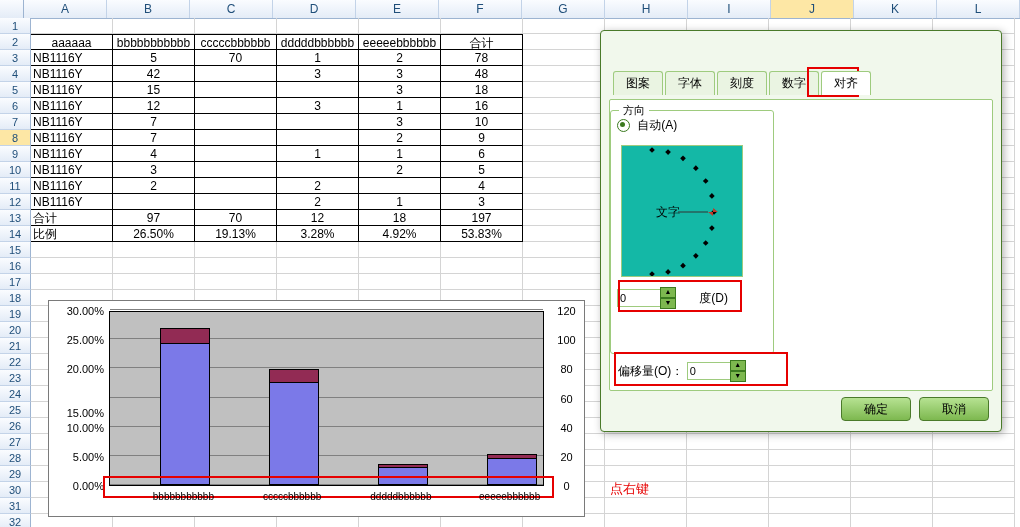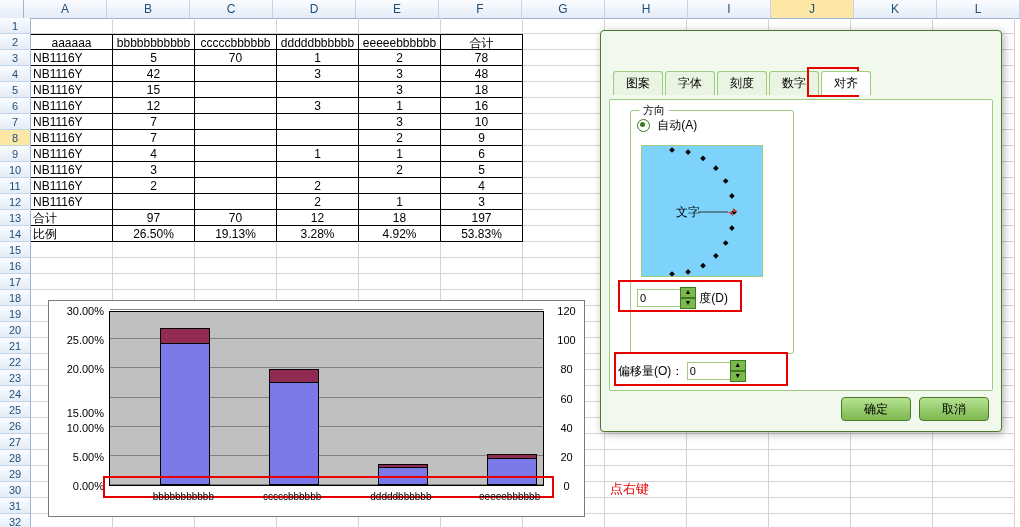--- a/index.html
+++ b/index.html
@@ -35,21 +35,21 @@
   .dlg-title{height:24px;background:linear-gradient(#7db84f,#4e8c2e);color:#fff;border-radius:3px 3px 0 0;text-align:center;line-height:24px;position:relative;font-size:12px}
   .dlg-close{position:absolute;right:4px;top:3px;width:28px;height:16px;background:#6aa83f;border:1px solid #3b6b20;border-radius:3px;color:#fff;text-align:center;line-height:14px;font-size:11px}
   .dlg-body{position:absolute;left:8px;top:68px;right:8px;bottom:40px;background:#fff;border:1px solid #9ecb7e;border-radius:2px}
   .tabs{position:absolute;left:12px;top:40px;display:flex;gap:2px}
   .tab{padding:3px 12px;border:1px solid #9ecb7e;background:#eaf4e2;border-bottom:none;border-radius:3px 3px 0 0;font-size:12px}
   .tab.active{background:#fff;position:relative;z-index:2}
   .group{position:absolute;border:1px solid #9ecb7e;border-radius:3px;padding:6px;font-size:12px}
   .group-lbl{position:absolute;top:-8px;left:8px;background:#fff;padding:0 4px;font-size:11px}
   .radio{display:inline-block;width:11px;height:11px;border:1px solid #3b7a1f;border-radius:50%;vertical-align:middle;margin-right:4px;position:relative}
   .radio.on::after{content:"";position:absolute;left:2px;top:2px;width:5px;height:5px;background:#3b7a1f;border-radius:50%}
-  .orient{position:absolute;left:10px;top:34px;width:120px;height:130px;border:1px solid #9ecb7e;background:#7dd3fc}
+  .orient{position:absolute;left:10px;top:34px;width:120px;height:130px;border:1px solid #9ecb7e;background:#14b8a6}
   .orient svg{position:absolute;left:0;top:0}
   .spin{display:inline-flex;align-items:center}
   .spin input{width:38px;height:16px;border:1px solid #9ecb7e;font-size:11px;padding:0 2px}
   .spin-btns{display:flex;flex-direction:column;margin-left:-1px}
   .spin-btn{width:14px;height:9px;background:#7db84f;border:1px solid #3b7a1f;font-size:7px;line-height:7px;text-align:center;color:#000}
   .btn{position:absolute;bottom:10px;width:68px;height:22px;background:linear-gradient(#b6e292,#7db84f);border:1px solid #4a7a2a;border-radius:4px;text-align:center;line-height:22px;font-size:12px}
 </style>
 </head>
 <body>
 <div class="wrap">
@@ -668,21 +668,21 @@
 <div class="dlg">
   <div class="tabs" id="tabs">
         <div class="tab">图案</div>
         <div class="tab">字体</div>
         <div class="tab">刻度</div>
         <div class="tab">数字</div>
         <div class="tab active">对齐</div>
       </div>
   <div class="redbox" style="left:206px;top:36px;width:48px;height:26px"></div>
   <div class="dlg-body">
-    <div class="group" style="left:20px;top:10px;width:150px;height:230px">
+    <div class="group" style="left:0;top:10px;width:150px;height:230px">
       <div class="group-lbl">方向</div>
       <div>
         <span class="radio on"></span>
         <span>自动(A)</span>
       </div>
       <div class="orient">
         <svg width="120" height="130" viewBox="0 0 120 130">
           <g id="dots">
                 <rect x="28.000000000000004" y="2" width="4" height="4" fill="#000" transform="rotate(45 30.000000000000004 4)"></rect>
                 <rect x="44.04678079635629" y="4.112598770077767" width="4" height="4" fill="#000" transform="rotate(45 46.04678079635629 6.112598770077767)"></rect>
@@ -704,21 +704,21 @@
         </svg>
       </div>
       <div style="position:absolute;left:6px;top:176px">
         <span class="spin">
           <input value="0" style="">
           <span class="spin-btns">
             <span class="spin-btn">▲</span>
             <span class="spin-btn">▼</span>
           </span>
         </span>
-        <span style="margin-left:0">度(D)</span>
+        <span style="margin-left:20px">度(D)</span>
       </div>
     </div>
     <div class="redbox" style="left:8px;top:180px;width:120px;height:28px"></div>
 
     <div style="position:absolute;left:8px;top:260px">
       <span>偏移量(O)：</span>
       <span class="spin">
         <input value="0" style="">
         <span class="spin-btns">
           <span class="spin-btn">▲</span>

